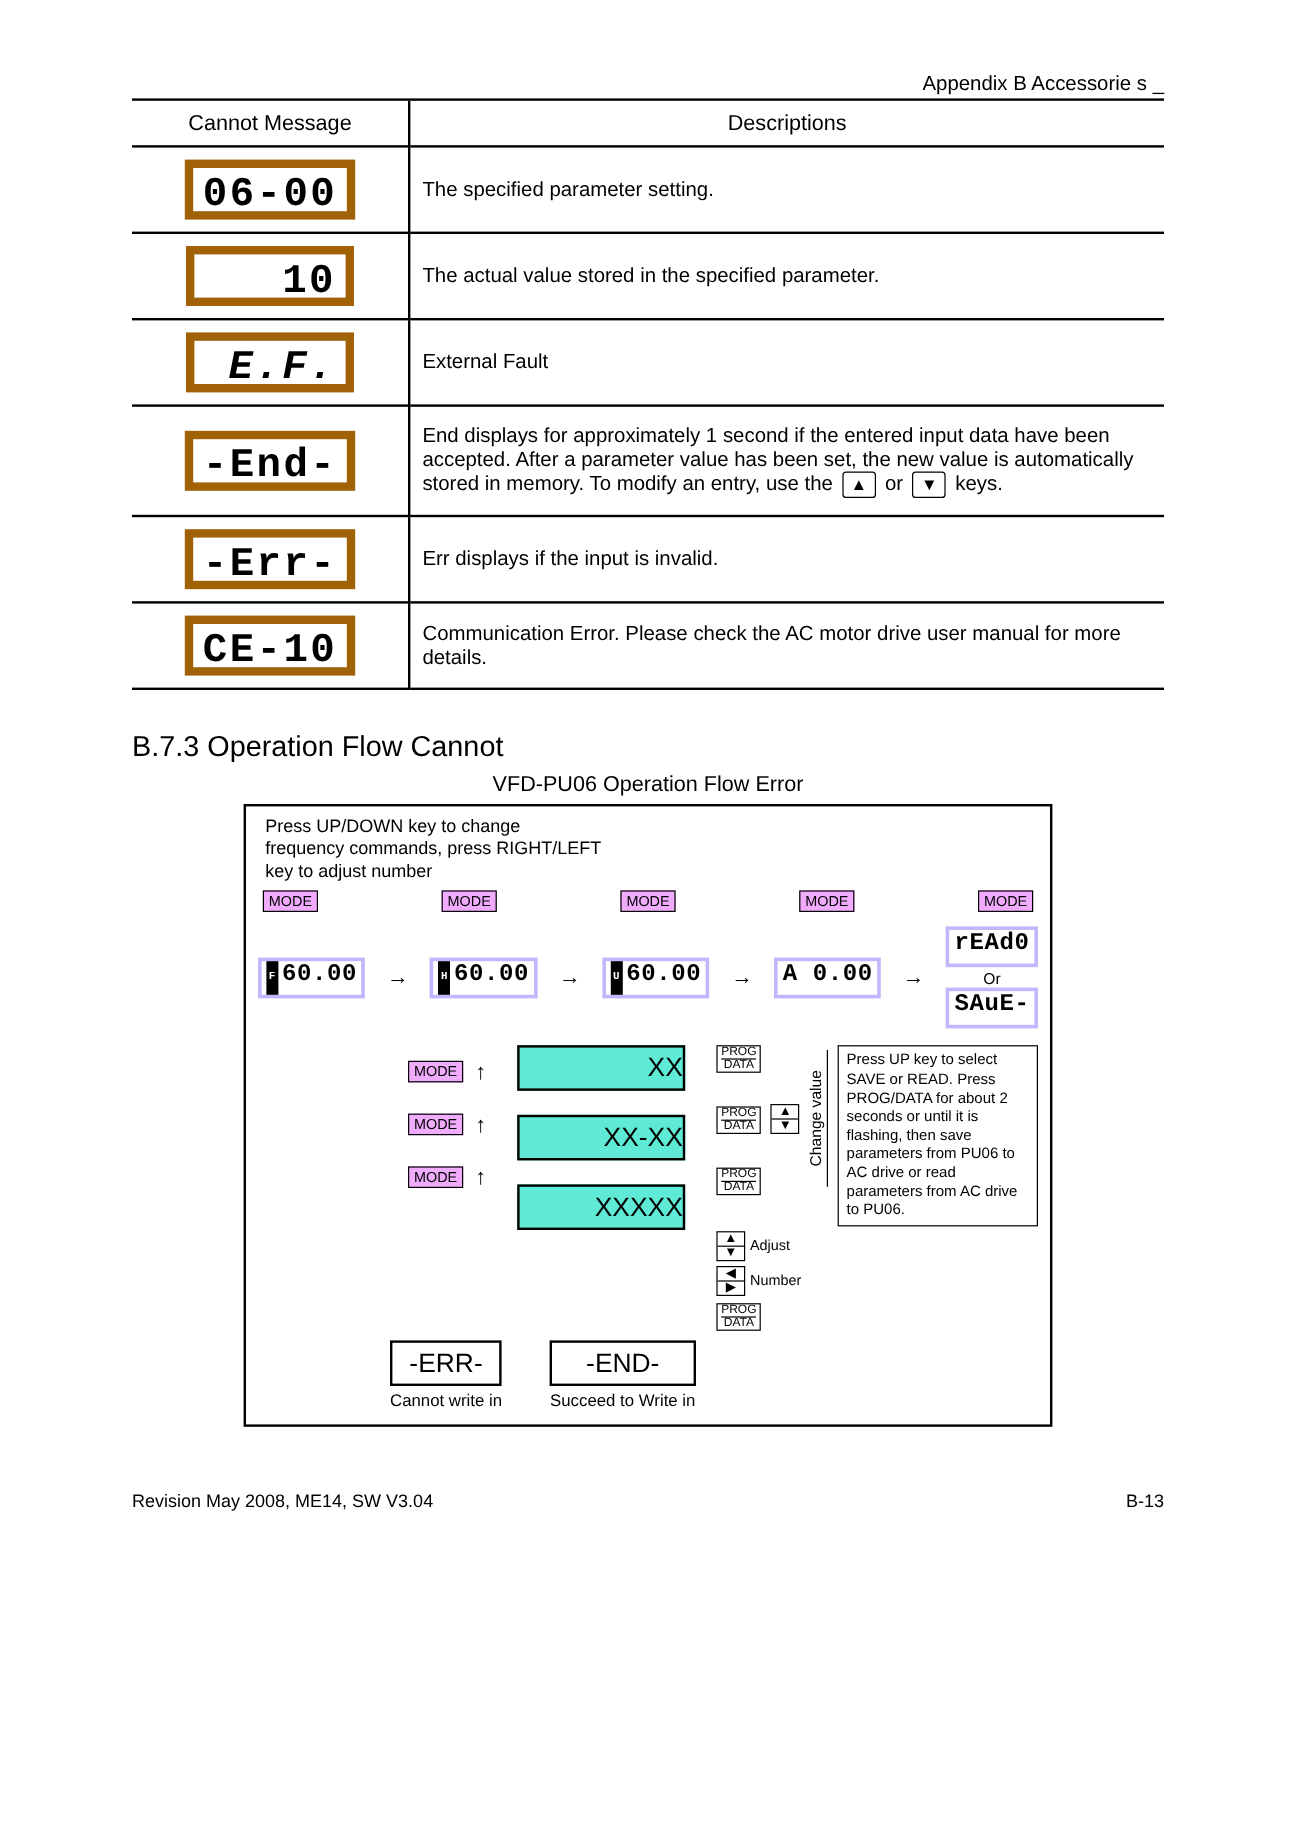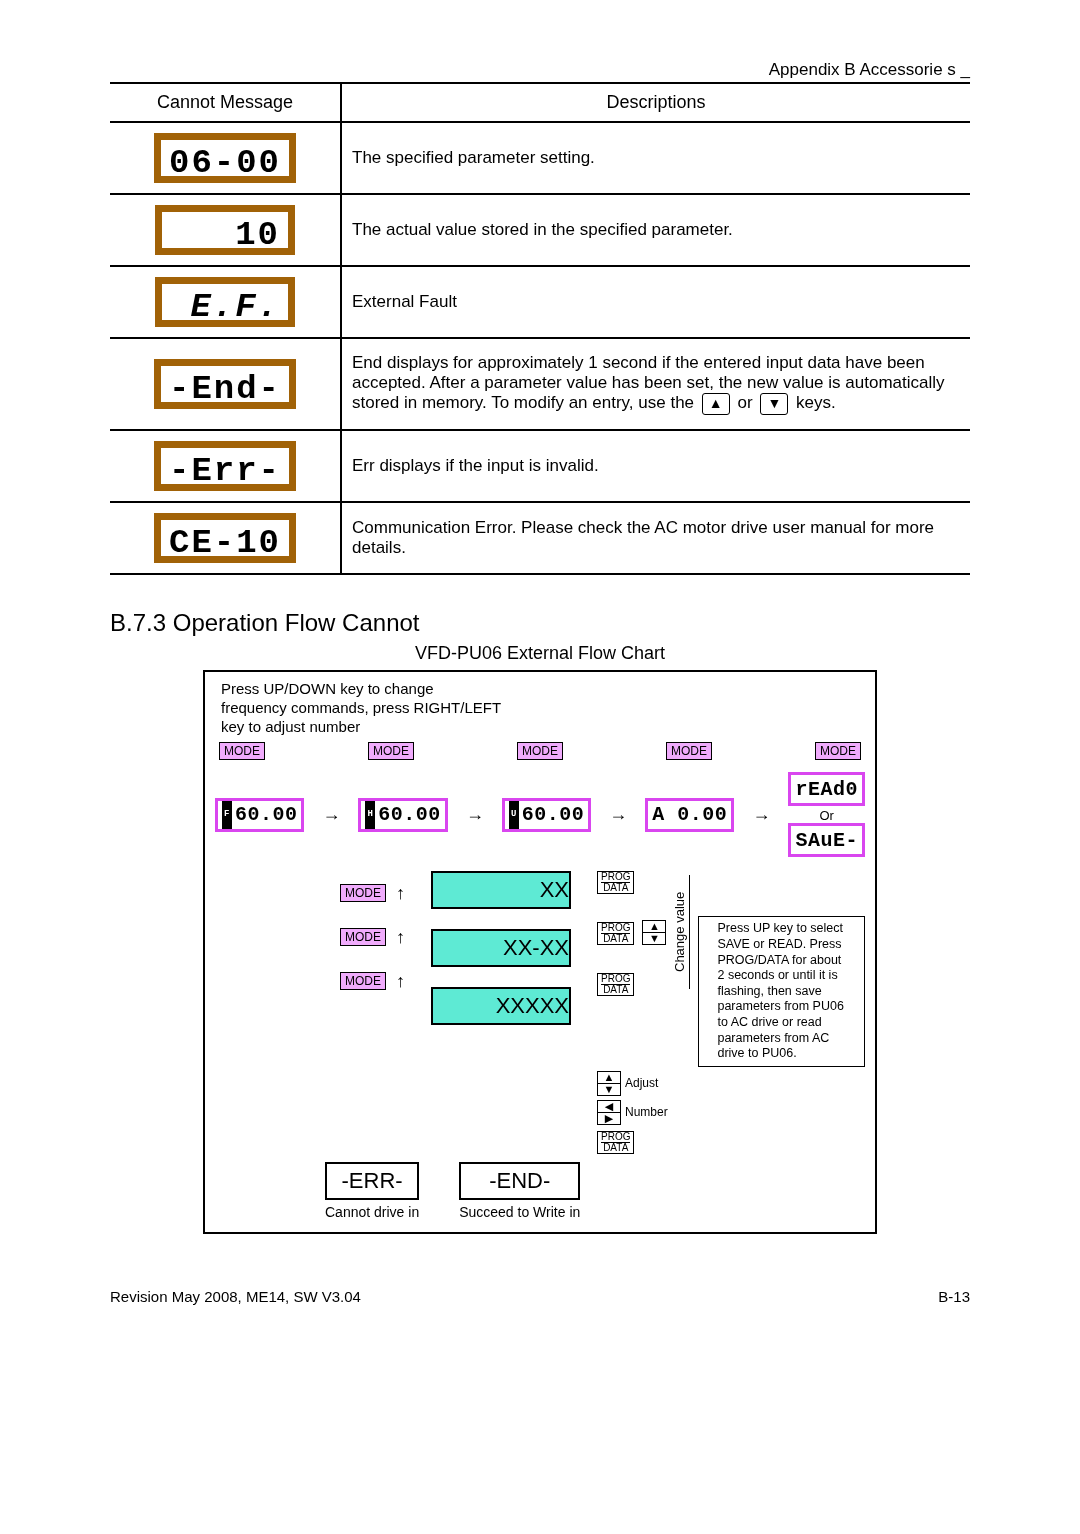--- a/index.html
+++ b/index.html
@@ -112,29 +112,28 @@
     font-size: 12px;
     background: #f0abfc;
   }
   .lcd-small-row {
     display: flex;
     justify-content: space-between;
     align-items: center;
     margin-top: 12px;
   }
   .lcd-sm {
-    border: 3px solid #d946ef;
+    border: 3px solid #c4b5fd;
     background: #fff;
     padding: 0 4px;
     font-family: "Courier New", monospace;
     font-weight: 900;
     font-size: 20px;
     letter-spacing: 0.5px;
     display: inline-flex;
-    align-items: center;
     height: 28px;
     position: relative;
   }
   .lcd-sm .tag {
     font-size: 9px;
     font-weight: 700;
     background: #000;
     color: #fff;
     padding: 0 2px;
     margin-right: 3px;
@@ -190,23 +189,22 @@
     width:22px;
     text-align:center;
     display:inline-block;
   }
   .arrows-pair span{display:block;border-bottom:1px solid #000;}
   .arrows-pair span:last-child{border:none;}
   .note2 {
     border:1.5px solid #000;
     font-size:12.5px;
     line-height:1.25;
-    padding:4px 18px;
+    padding:4px 6px;
     max-width:210px;
-    margin-top:45px;
   }
   .err-end-row {
     display:flex;
     gap:40px;
     margin-left:110px;
     margin-top:8px;
     align-items:flex-start;
   }
   .err-end-row .bx {
     border:2px solid #000;
@@ -268,21 +266,21 @@
     <tr>
       <td class="disp"><span class="lcd left-align"><span class="lcd-inner">CE-10</span></span></td>
       <td>Communication Error. Please check the AC motor drive user manual for more details.</td>
     </tr>
   </tbody>
 </table>
 
 <h2 class="section">B.7.3 Operation Flow Cannot</h2>
 
 <div class="flow-wrap">
-  <div class="flow-title">VFD-PU06 External Flow Chart</div>
+  <div class="flow-title">VFD-PU06 Operation Flow Error</div>
 
   <div class="flow">
     <p class="note">Press UP/DOWN key to change frequency commands, press RIGHT/LEFT key to adjust number</p>
 
     <div class="row-modes">
       <span class="mode-box">MODE</span>
       <span class="mode-box">MODE</span>
       <span class="mode-box">MODE</span>
       <span class="mode-box">MODE</span>
       <span class="mode-box">MODE</span>
@@ -373,21 +371,21 @@
         </div>
         <div style="margin-top:6px">
           <span class="prog-box"><span class="u">PROG</span><span>DATA</span></span>
         </div>
       </div>
     </div>
 
     <div class="err-end-row">
       <div>
         <div class="bx">-ERR-</div>
-        <div class="cap">Cannot drive in</div>
+        <div class="cap">Cannot write in</div>
       </div>
       <div>
         <div class="bx">-END-</div>
         <div class="cap">Succeed to Write in</div>
       </div>
     </div>
   </div>
 </div>
 
 <div class="footer">

